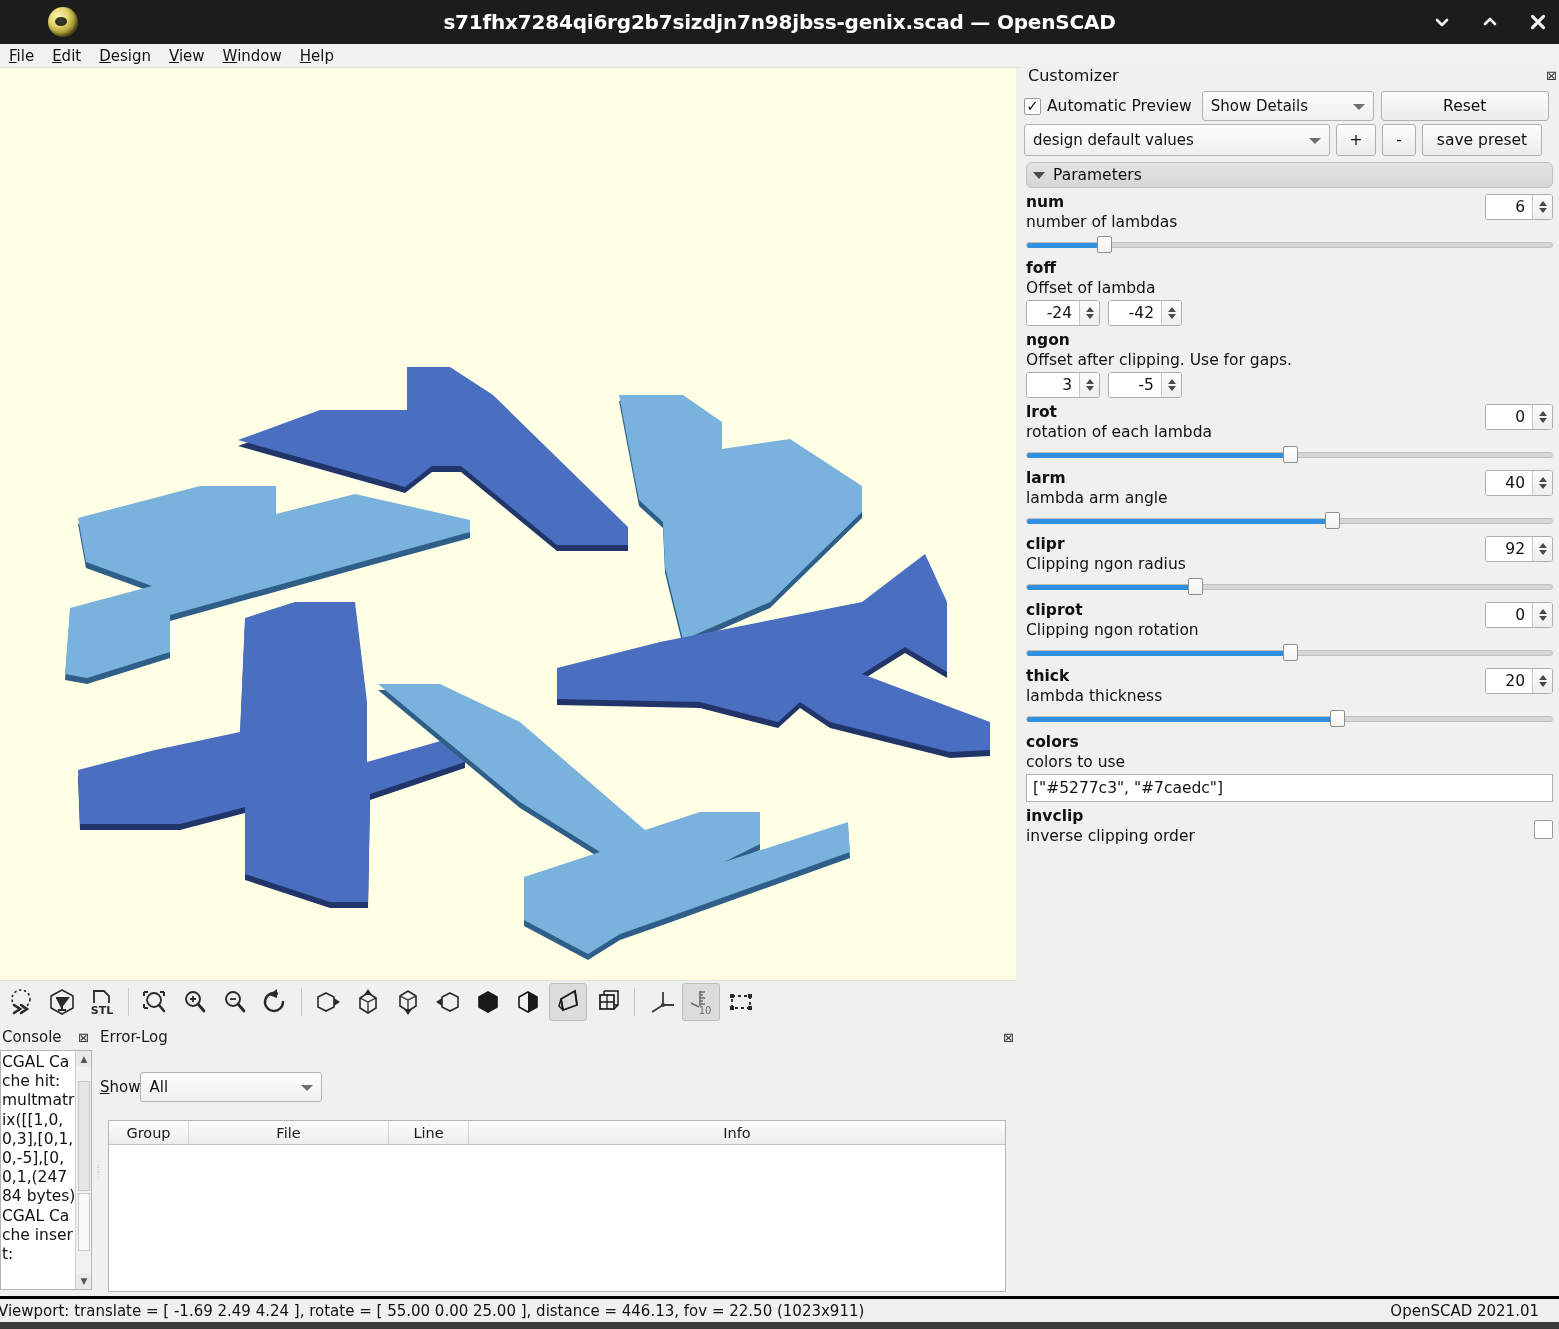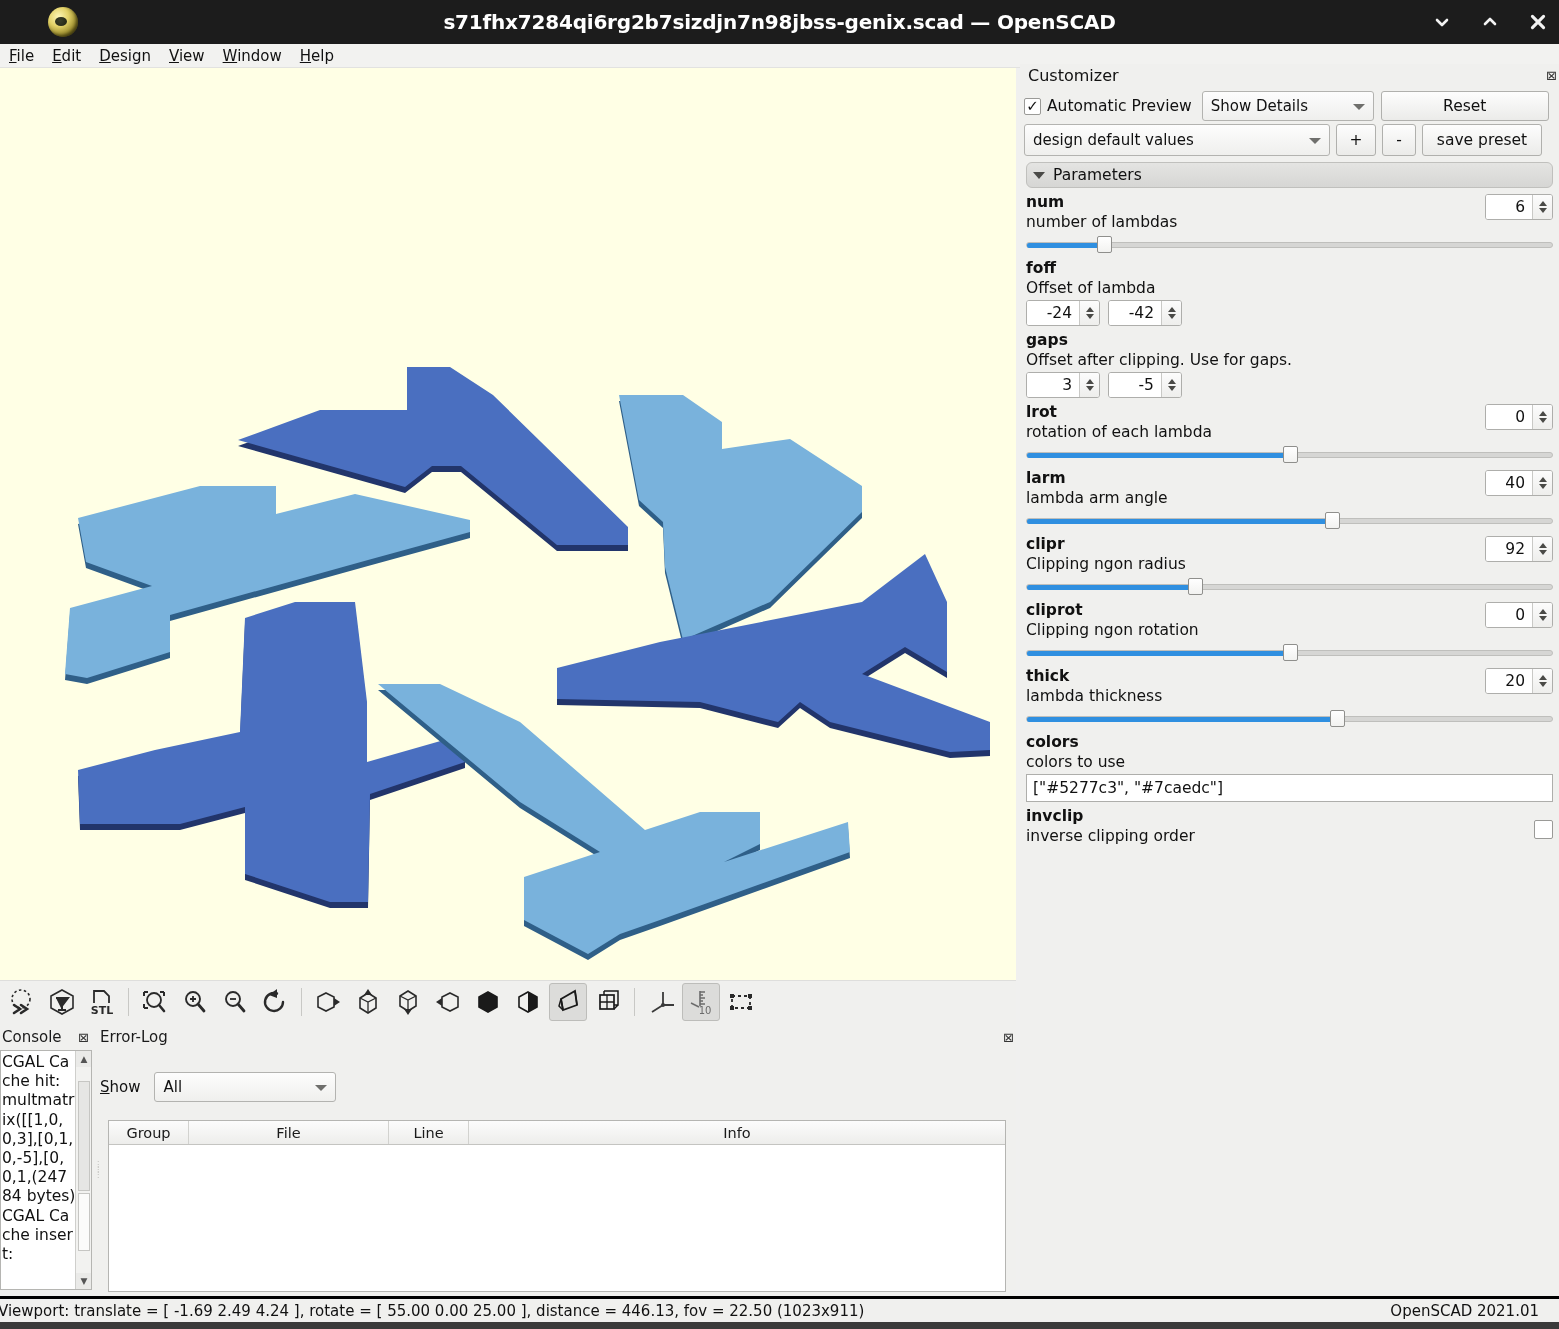--- a/index.html
+++ b/index.html
@@ -108,21 +108,21 @@
   }
   .cs-arrow { width: 16px; height: 16px; display:flex; align-items:center; justify-content:center;
               background:#eaeae8; color:#555; font-size:9px;}
   .cs-arrow.bottom { position:absolute; bottom:0; }
   .cs-thumb { position:absolute; left:2px; top:30px; width:12px; height:110px; background:#e6e6e4; border:1px solid #c6c6c3;}
   .cs-thumb2 { position:absolute; left:2px; top:142px; width:12px; height:58px; background:#fbfbfa; border:1px solid #c6c6c3;}
   .dock-splitter { position:absolute; left:94px; top:140px; width:6px; height:40px;
                    color:#bdbdba; font-size:8px; line-height:5px; text-align:center; }
 
   .errlog-pane { position: absolute; left: 100px; top: 50px; width: 916px; height: 226px; }
-  .errlog-row { display: flex; align-items: center; gap: 14px; height: 30px; margin-bottom: 8px; }
+  .errlog-row { display: flex; align-items: center; gap: 0; height: 30px; margin-bottom: 8px; }
   .errlog-label { font-size: 15px; color: #111; }
   .errlog-label .mn { text-decoration: underline; }
   .combo {
     position: relative; background: #fafafa;
     border: 1px solid #b3b3b0; border-radius: 3px;
     height: 30px; display: flex; align-items: center;
     padding: 0 24px 0 8px; font-size: 15px; color: #111;
     background-image: linear-gradient(#fdfdfd, #efefed);
   }
   .combo .arr {
@@ -546,21 +546,21 @@
           <div class="val" style="min-width:52px;">-42</div>
           <div class="btns">
               <i class="up"></i>
               <i class="down"></i>
             </div>
         </div>
       </div>
     </div>
 
     <div class="param">
-      <div class="p-name">gaps</div>
+      <div class="p-name">ngon</div>
       <div class="p-desc">Offset after clipping. Use for gaps.</div>
       <div class="twofield">
         <div class="spin">
           <div class="val" style="min-width:52px;">3</div>
           <div class="btns">
               <i class="up"></i>
               <i class="down"></i>
             </div>
         </div>
         <div class="spin">

